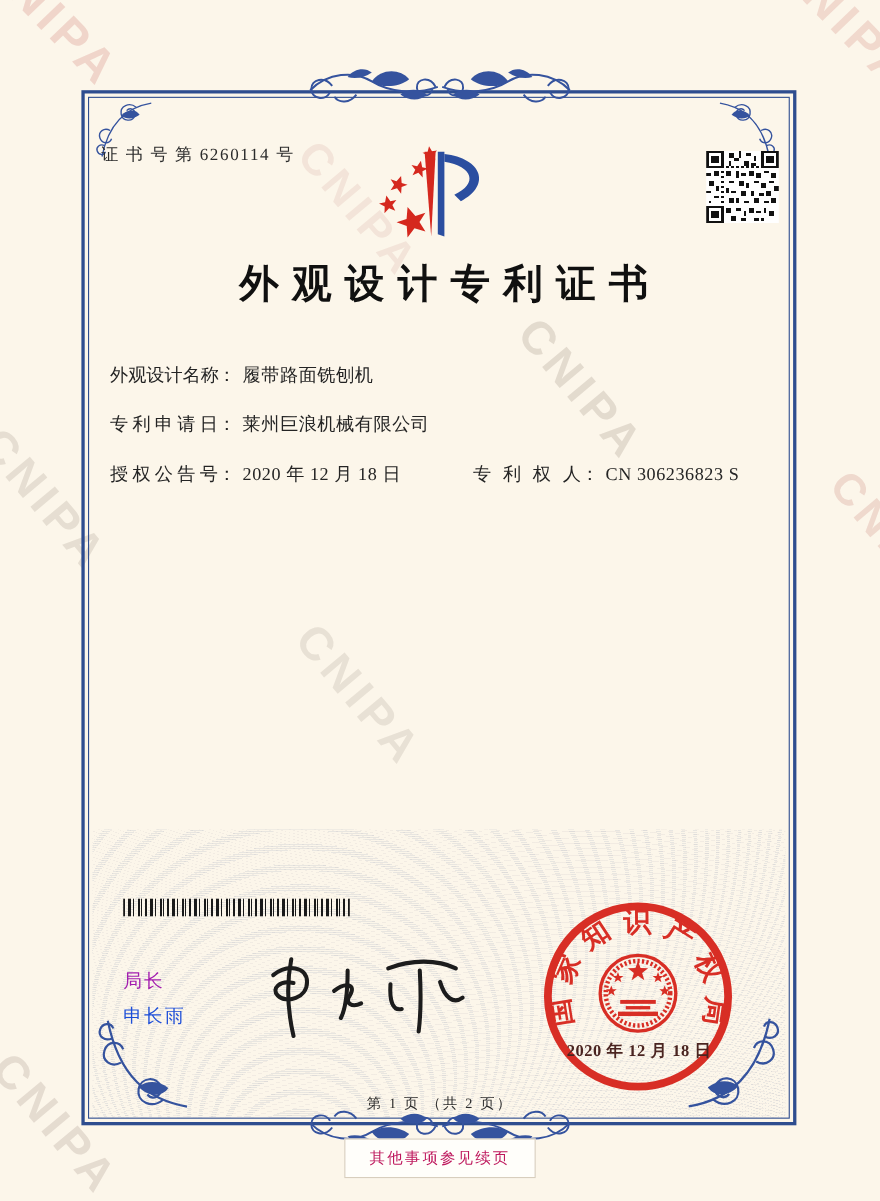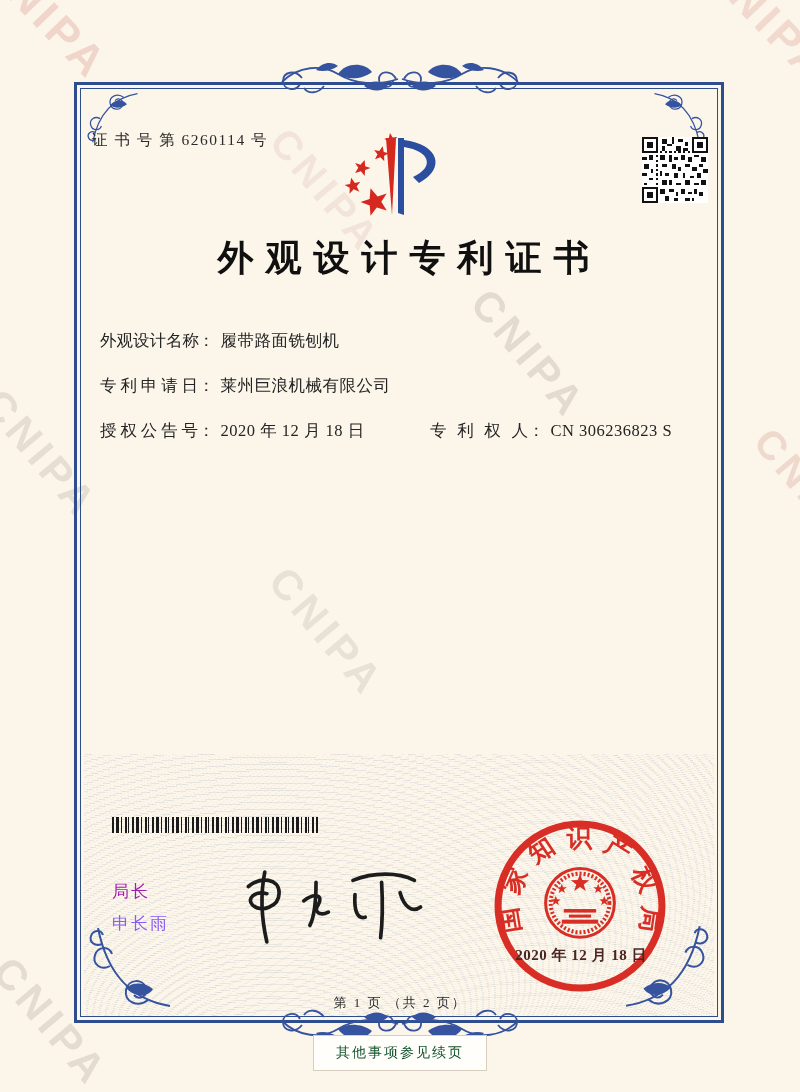--- a/index.html
+++ b/index.html
@@ -49,31 +49,31 @@
   .paras p{margin:0 0 0 0;text-indent:2em;}
   
   .barcode{position:absolute;left:112px;top:817px;width:206px;height:16px;z-index:4;
     background-image:repeating-linear-gradient(90deg,
       #1a1a1a 0px,#1a1a1a 2px,transparent 2px,transparent 4px,
       #1a1a1a 4px,#1a1a1a 7px,transparent 7px,transparent 9px,
       #1a1a1a 9px,#1a1a1a 10px,transparent 10px,transparent 13px,
       #1a1a1a 13px,#1a1a1a 15px,transparent 15px,transparent 16px,
       #1a1a1a 16px,#1a1a1a 17px,transparent 17px,transparent 20px);}
   .sig-title{position:absolute;left:112px;top:880px;font-size:17px;letter-spacing:2px;z-index:4;color:#a21caf;}
-  .sig-name{position:absolute;left:112px;top:912px;font-size:17px;letter-spacing:2px;z-index:4;color:#8b5cf6;}
+  .sig-name{position:absolute;left:112px;top:912px;font-size:17px;letter-spacing:2px;z-index:4;color:#1d4ed8;}
   .sig-script{position:absolute;left:238px;top:866px;width:195px;height:82px;z-index:4;}
   
   .seal{position:absolute;left:492px;top:818px;width:176px;height:176px;z-index:5;opacity:0.95;}
   .seal-date{position:absolute;left:494px;top:946px;width:174px;text-align:center;font-size:15px;
              letter-spacing:0.5px;color:#4a2420;z-index:6;font-weight:bold;}
   
   .page-info{position:absolute;left:0;right:0;top:994px;text-align:center;font-size:13px;
              letter-spacing:2px;color:#2b2b2b;z-index:4;}
   .note-box{position:absolute;left:50%;transform:translateX(-50%);top:1035px;background:#fffefa;
-            border:1px solid #d8cebd;padding:8px 22px;font-size:14px;letter-spacing:2px;color:#14532d;z-index:4;}
+            border:1px solid #d8cebd;padding:8px 22px;font-size:14px;letter-spacing:2px;color:#be185d;z-index:4;}
 </style>
 </head>
 <body>
 
 <div class="page">
 
   <div class="wm wm1">CNIPA</div>
   <div class="wm wm2">CNIPA</div>
   <div class="wm wm3">CNIPA</div>
   <div class="wm wm4">CNIPA</div>

